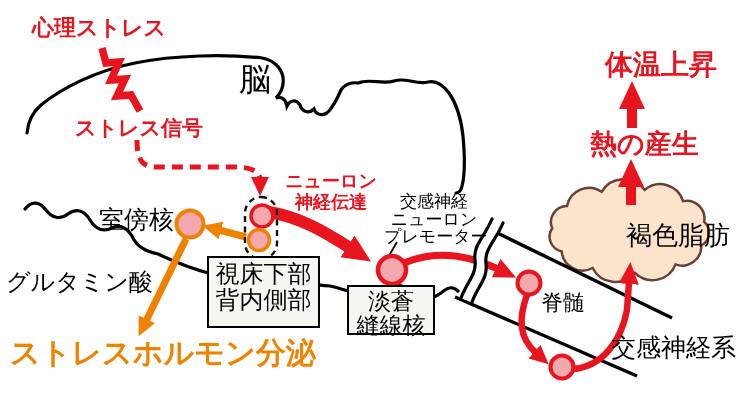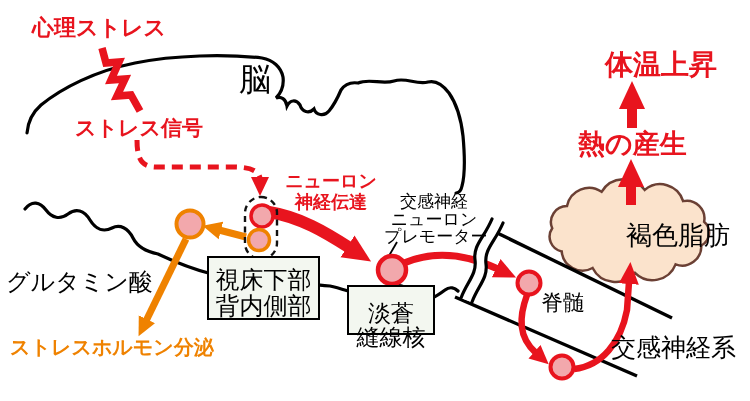--- a/index.html
+++ b/index.html
@@ -108,39 +108,40 @@
     <span>ニューロン</span>
     <span>神経伝達</span>
   </div>
 
   <div class="lbl ctr" style="left:384px;top:193px;width:100px;font-size:17px;line-height:17.5px;">
     <span>交感神経</span>
     <span>ニューロン</span>
     <span>プレモーター</span>
   </div>
 
+  <div class="lbl" style="left:99px;top:206px;font-size:25px;">室傍核</div>
 
   <div class="lbl" style="left:6px;top:269px;font-size:24px;">グルタミン酸</div>
 
-  <div class="labelbox" style="left:207px;top:256px;width:113px;height:64px;font-size:24px;line-height:26px;padding-top:9px;">
+  <div class="labelbox" style="left:207px;top:256px;width:113px;height:72px;font-size:24px;line-height:26px;padding-top:3px;">
     <span>視床下部</span>
     <span>背内側部</span>
   </div>
 
-  <div class="labelbox" style="left:347px;top:285px;width:88px;height:50px;font-size:23px;line-height:24px;padding-top:14px;">
+  <div class="labelbox" style="left:347px;top:285px;width:88px;height:50px;font-size:23px;line-height:24px;padding-top:2px;">
     <span>淡蒼</span>
     <span>縫線核</span>
   </div>
 
-  <div class="lbl orange" style="left:10px;top:337px;font-size:20px;">ストレスホルモン分泌</div>
+  <div class="lbl orange" style="left:10px;top:337px;font-size:30px;">ストレスホルモン分泌</div>
 
   <div class="lbl" style="left:541px;top:291px;font-size:22px;">脊髄</div>
 
   <div class="lbl" style="left:611px;top:334px;font-size:25px;">交感神経系</div>
 
   <div class="lbl ctr" style="left:577px;top:221px;width:106px;font-size:26px;margin-left:48px;">
     <span>褐色脂肪</span>
   </div>
 
-  <div class="lbl red" style="left:578px;top:130px;font-size:27px;">熱の産生</div>
+  <div class="lbl red" style="left:590px;top:130px;font-size:27px;">熱の産生</div>
 
   <div class="lbl red" style="left:577px;top:50px;font-size:28px;margin-left:28px;">体温上昇</div>
 </div>
 
 </body></html>

